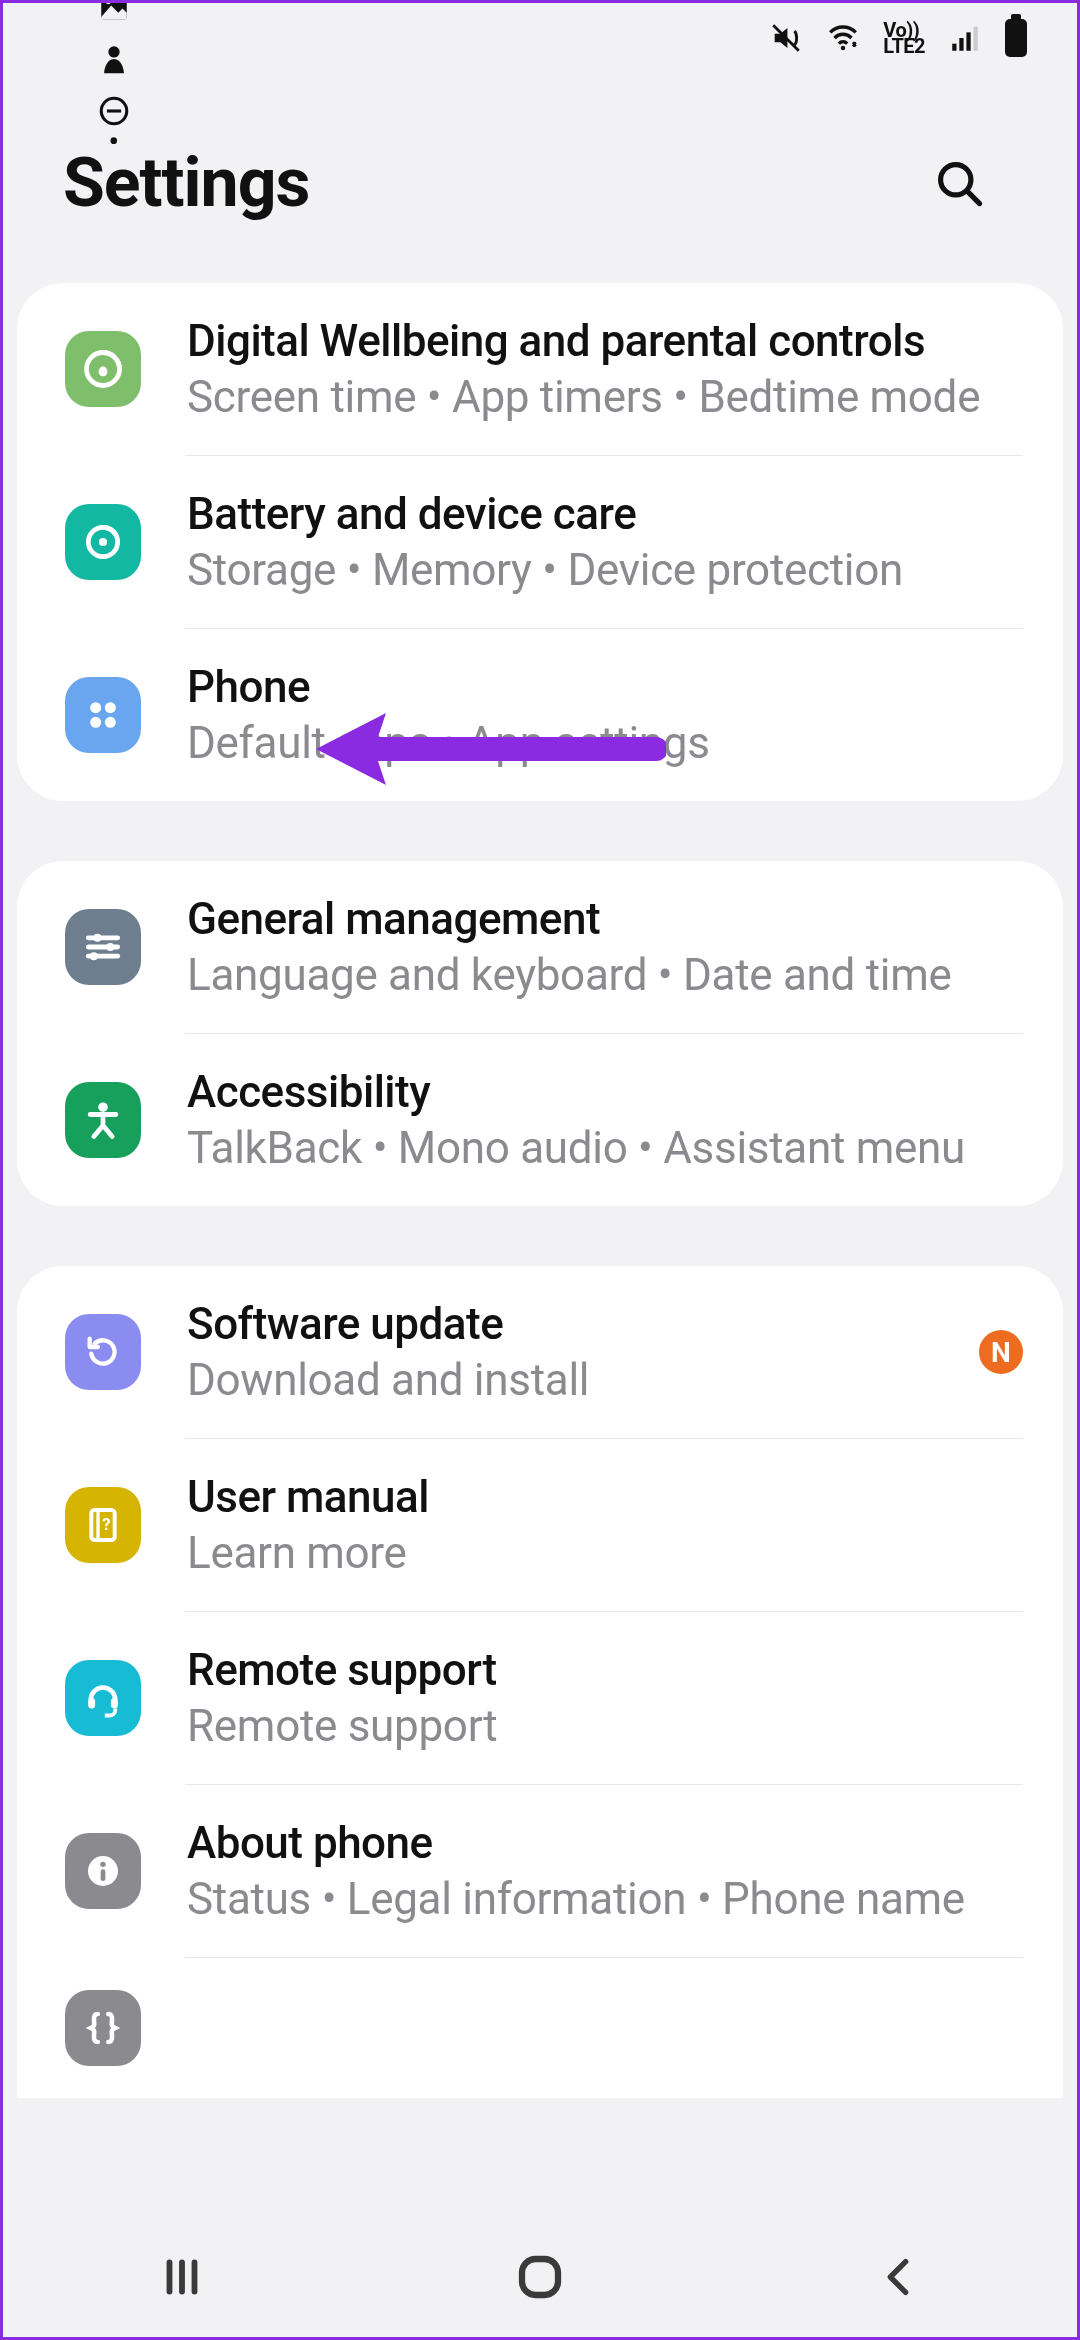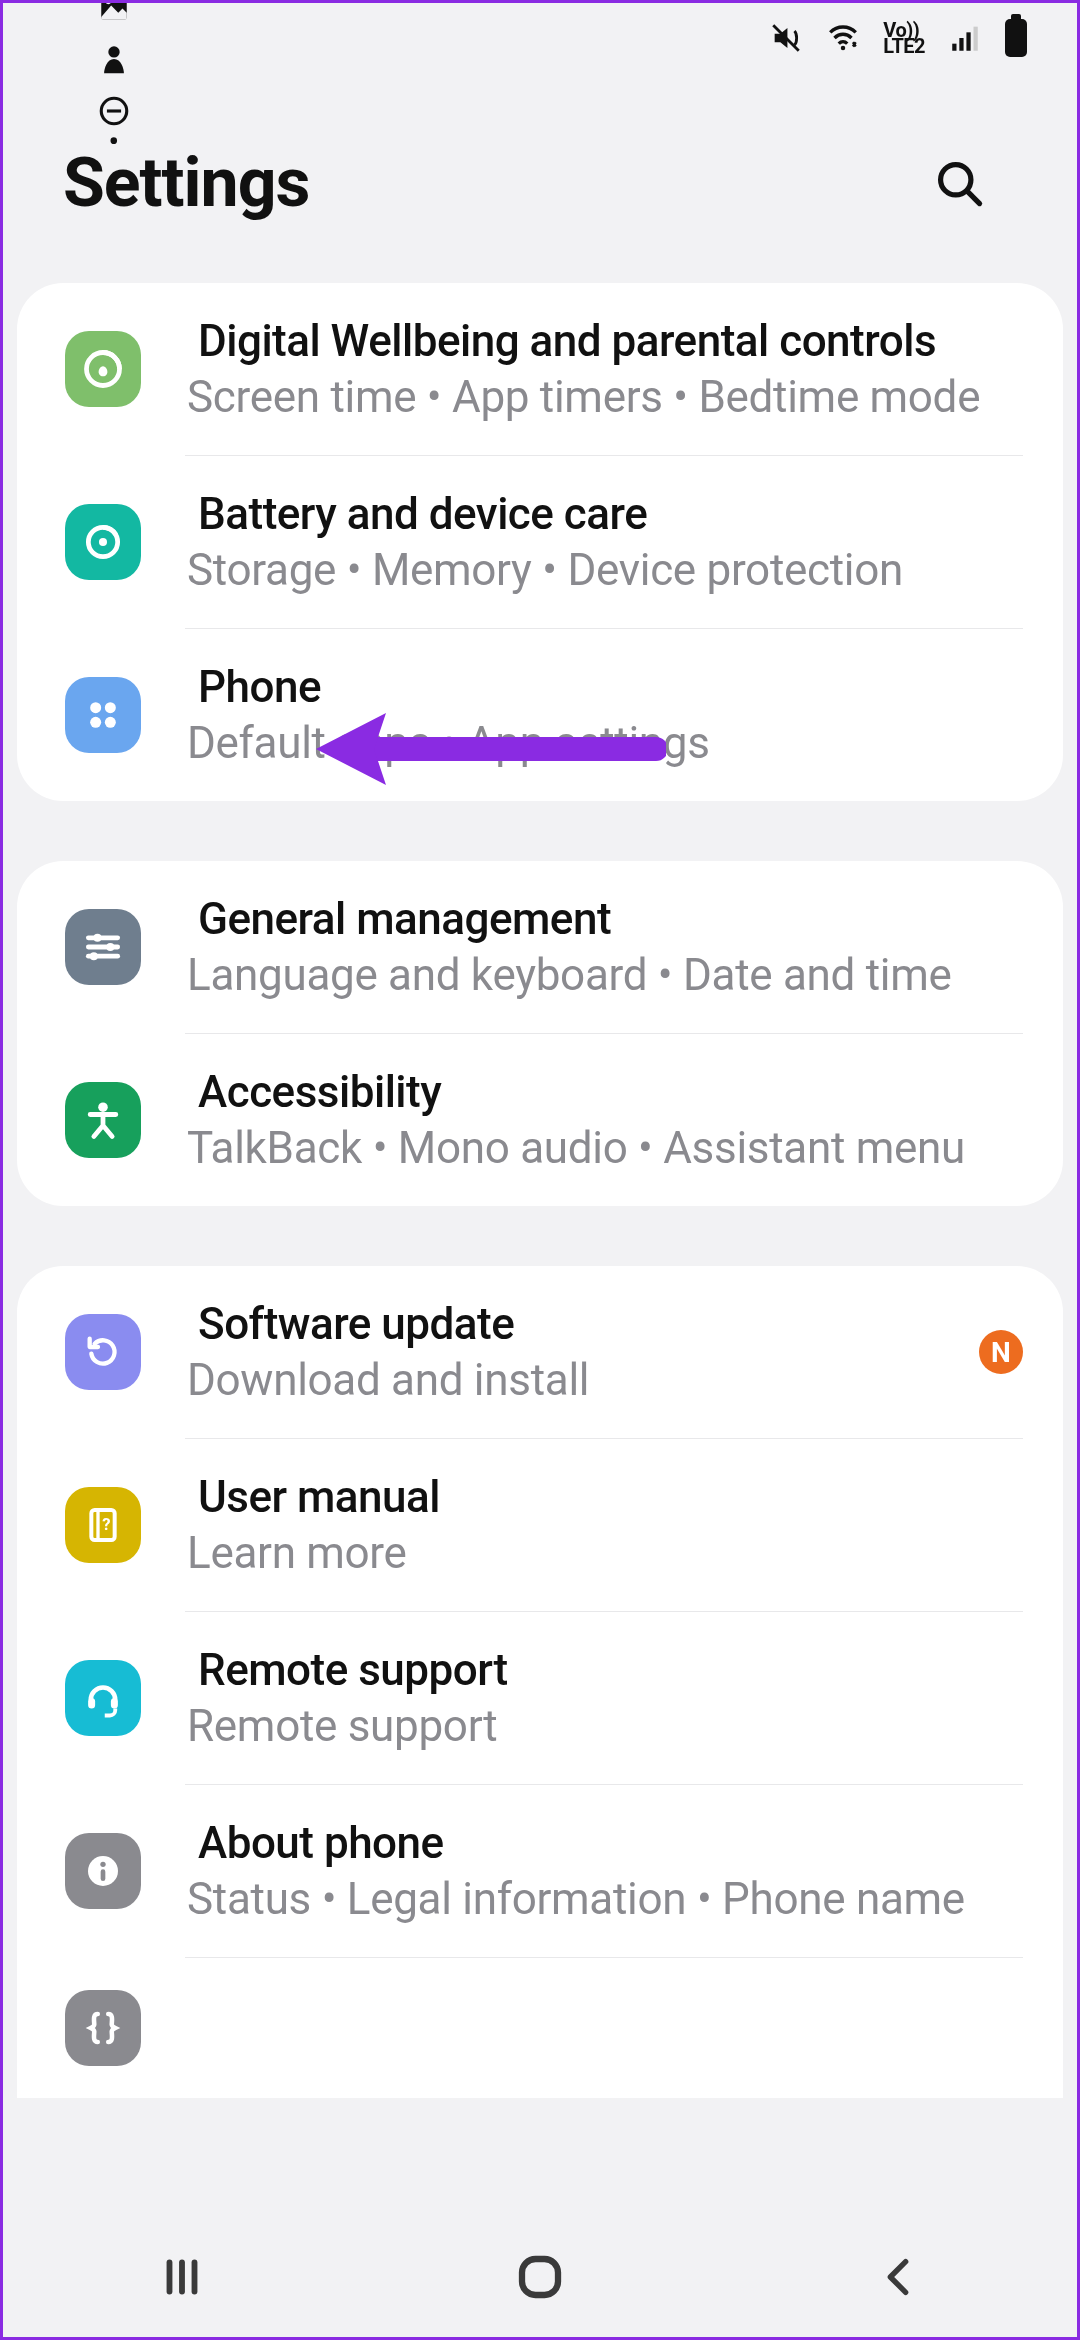--- a/index.html
+++ b/index.html
@@ -76,21 +76,20 @@
     margin-right: 46px;
     flex-shrink: 0;
   }
   .texts { flex: 1; min-width: 0; }
   .title {
     font-size: 44px;
     font-weight: 500;
     color: #111;
     margin-bottom: 4px;
     letter-spacing: -0.5px;
-    margin-left: 11px;
   }
   .subtitle {
     font-size: 44px;
     font-weight: 400;
     color: #8a8a8f;
     letter-spacing: -0.3px;
   }
   .badge {
     width: 44px; height: 44px; border-radius: 50%;
     background: #ed6c1f; color: #fff;

